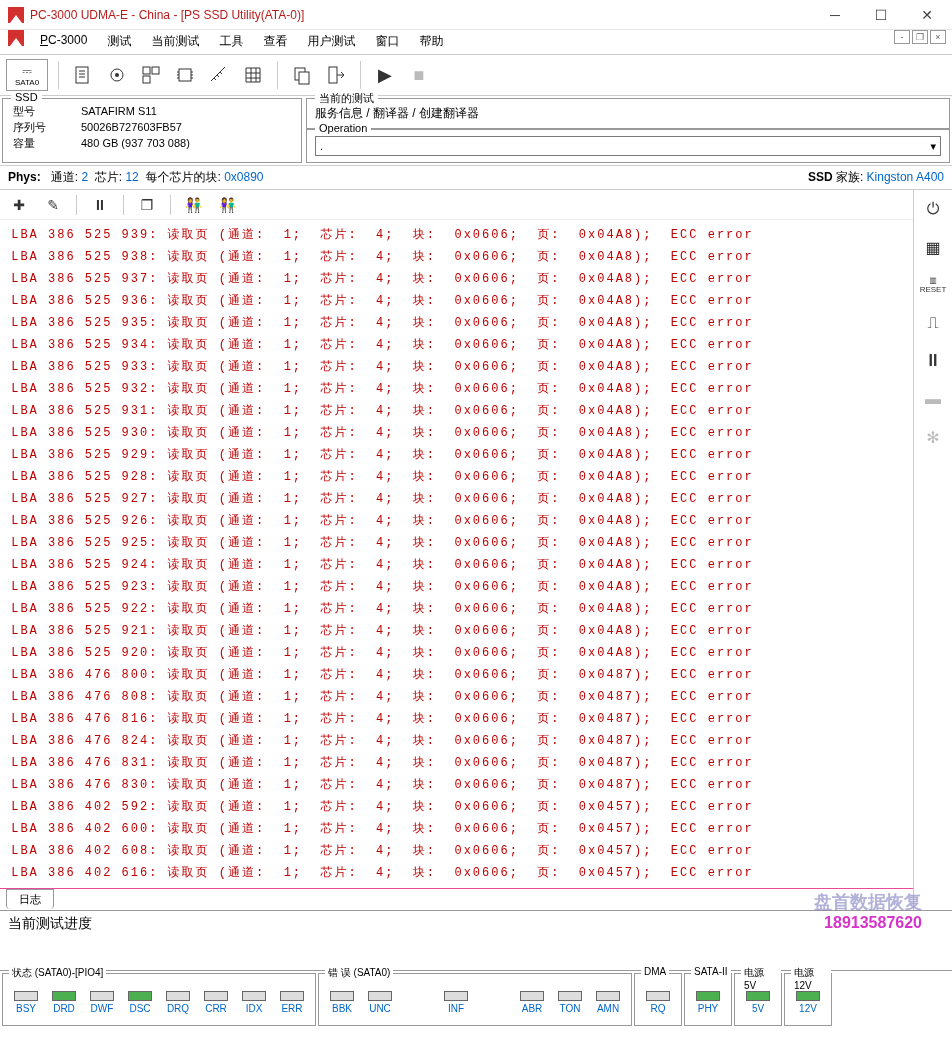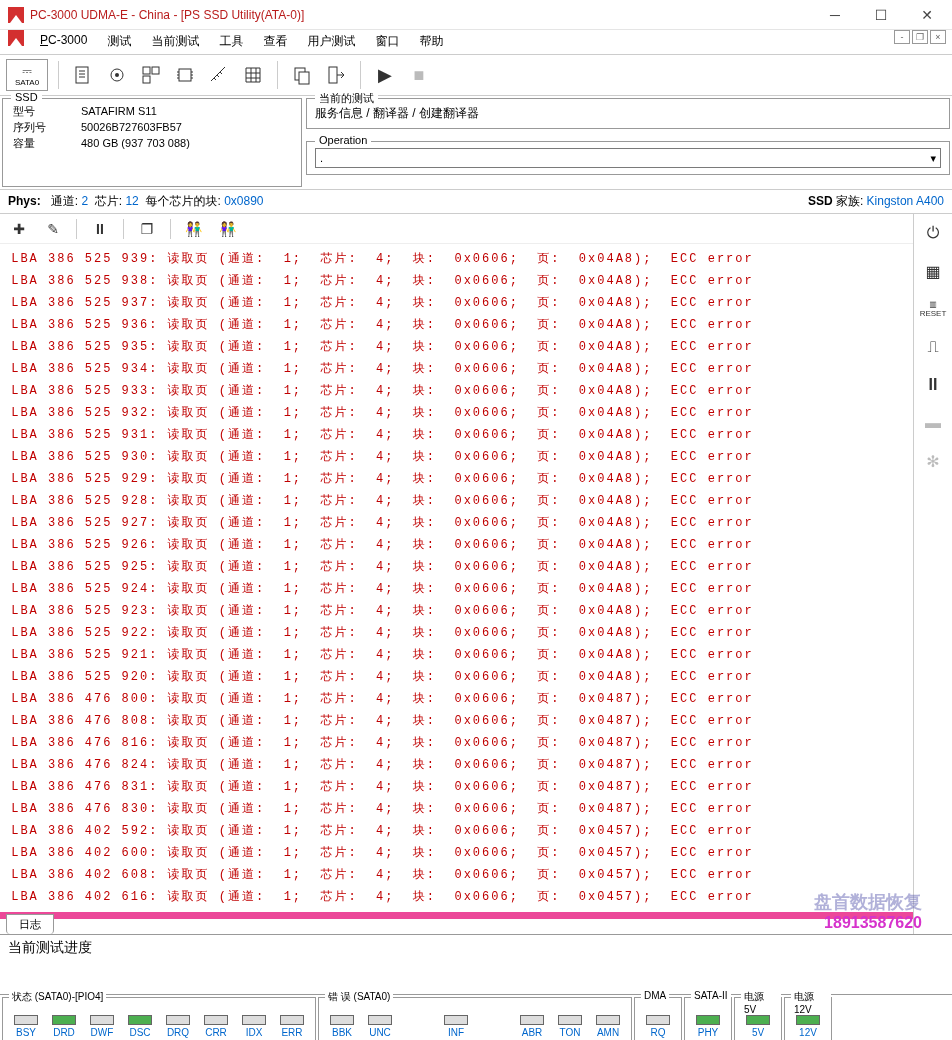--- a/index.html
+++ b/index.html
@@ -21,34 +21,34 @@
 .tb-btn { width:28px; height:28px; display:flex; align-items:center; justify-content:center; font-size:18px; color:#333; }
 .sata-btn { width:42px; height:32px; border:1px solid #999; display:flex; flex-direction:column; align-items:center; justify-content:center; font-size:8px; }
 .sata-btn .plug { font-size:12px; }
 .info-row { display:flex; border-bottom:1px solid #ccc; }
 .ssd-panel { width:300px; border:1px solid #999; margin:2px; position:relative; padding:4px 6px 4px 10px; font-size:11px; }
 .ssd-panel .legend { position:absolute; top:-8px; left:8px; background:#fff; padding:0 4px; font-size:11px; }
 .ssd-row { display:flex; line-height:16px; }
 .ssd-label { width:60px; text-align:left; margin-right:8px; color:#000; }
 .ssd-val { flex:1; }
 .right-info { flex:1; margin:2px; display:flex; flex-direction:column; }
-.fieldset { border:1px solid #999; position:relative; padding:6px 8px; margin-bottom:12px; }
+.fieldset { border:1px solid #999; position:relative; padding:6px 8px; margin-bottom:0; }
 .fieldset .legend { position:absolute; top:-8px; left:8px; background:#fff; padding:0 4px; font-size:11px; }
 .op-select { width:100%; height:20px; border:1px solid #7a7a7a; background:#fff; font-size:11px; padding:0 4px; display:flex; align-items:center; justify-content:space-between; }
 .phys-bar { padding:3px 8px; font-size:12px; border-bottom:1px solid #ccc; display:flex; }
 .phys-bar b { font-weight:bold; }
 .blue { color:#0066cc; }
 .ssd-fam { margin-left:auto; }
 .content-row { display:flex; height:720px; }
 .log-area { flex:1; display:flex; flex-direction:column; border-right:1px solid #ccc; }
 .log-toolbar { height:30px; display:flex; align-items:center; padding:0 8px; gap:12px; border-bottom:1px solid #eee; }
 .lt-btn { width:22px; height:22px; display:flex; align-items:center; justify-content:center; font-size:14px; color:#333; }
 .lt-sep { width:1px; height:20px; background:#ccc; }
 .log-body { flex:1; overflow:hidden; padding:4px 2px; font-family:"Consolas","Courier New",monospace; font-size:12px; line-height:22px; white-space:pre; color:#c00000; letter-spacing:2px; }
-.log-tabs { height:22px; display:flex; align-items:flex-end; padding-left:6px; border-top:7px solid #ec4899; }
+.log-tabs { height:22px; display:flex; align-items:flex-start; padding-left:6px; border-top:1px solid #ec4899; }
 .log-tab { border:1px solid #999; border-bottom:none; padding:2px 12px; font-size:11px; background:#fff; border-radius:0 0 4px 4px; }
 .side-tools { width:38px; display:flex; flex-direction:column; align-items:center; padding-top:6px; gap:12px; }
 .side-btn { width:26px; height:26px; display:flex; align-items:center; justify-content:center; font-size:16px; color:#333; }
 .side-btn.dim { color:#bbb; }
 .progress-panel { border-top:1px solid #999; padding:4px 8px 12px; font-size:14px; height:60px; }
 .status-bar { border-top:1px solid #999; height:58px; display:flex; padding:2px; gap:2px; }
 .status-group { border:1px solid #999; position:relative; padding:10px 6px 4px; display:flex; gap:4px; align-items:center; }
 .status-group .legend { position:absolute; top:-8px; left:6px; background:#fff; padding:0 3px; font-size:10px; }
 .led-item { display:flex; flex-direction:column; align-items:center; gap:2px; width:34px; }
 .led { width:24px; height:10px; border:1px solid #666; }

